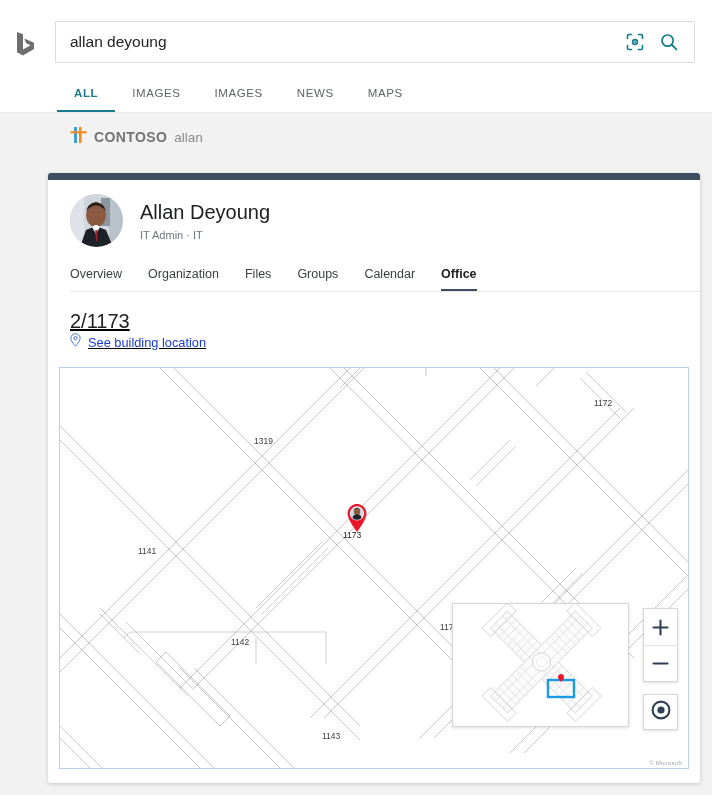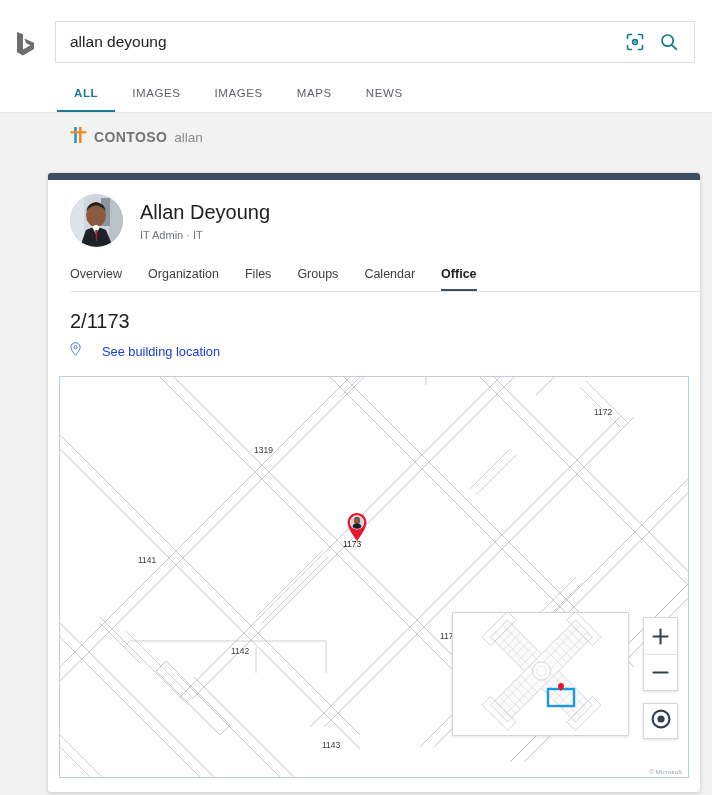--- a/index.html
+++ b/index.html
@@ -156,30 +156,30 @@
     white-space: nowrap;
   }
   .ptab.active {
     font-weight: bold;
     color: #202124;
     border-bottom-color: #3c4e60;
   }
 
   .office-head {
     padding: 18px 0 0 22px;
+    text-decoration: underline;
   }
   .office-number {
     font-size: 20px;
     color: #202124;
   }
   .office-link {
     display: flex;
     align-items: center;
-    gap: 21px;
-    margin-top: 9px;
+    gap: 7px;
     cursor: pointer;
   }
   .office-link-text {
     font-size: 12.8px;
     color: #1a3ad6;
   }
 
   
   .map-wrap {
     position: relative;
@@ -290,22 +290,22 @@
           <line x1="12.9" y1="12.9" x2="17.4" y2="17.4" stroke="#0f7b8a" stroke-width="1.7" stroke-linecap="round"></line>
         </svg>
       </div>
     </div>
   </div>
 
   <div class="navtabs">
     <div class="navtab active">ALL</div>
     <div class="navtab">IMAGES</div>
     <div class="navtab">IMAGES</div>
+    <div class="navtab">NEWS</div>
     <div class="navtab">MAPS</div>
-    <div class="navtab">NEWS</div>
   </div>
 </div>
 
 <div class="brandstrip">
   <div class="brand">
     <span>
       <svg width="17" height="18" viewBox="0 0 17 18">
         <rect x="4.2" y="1" width="2.6" height="16" fill="#2196d6"></rect>
         <rect x="9.0" y="1" width="2.6" height="16" fill="#f18a21"></rect>
         <rect x="0.5" y="5.2" width="16" height="2.2" fill="#f18a21"></rect>

